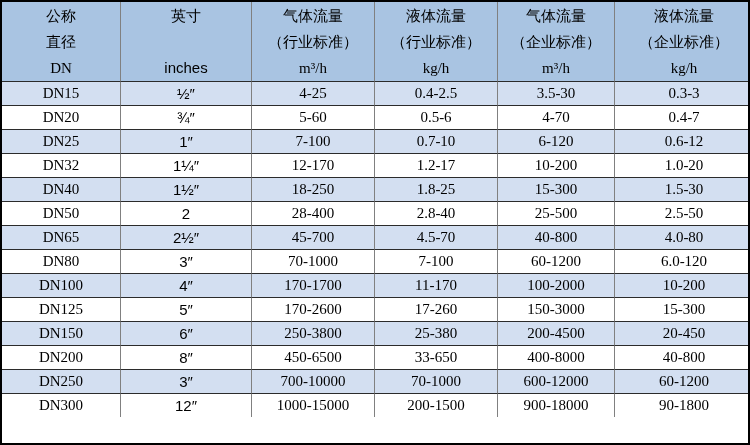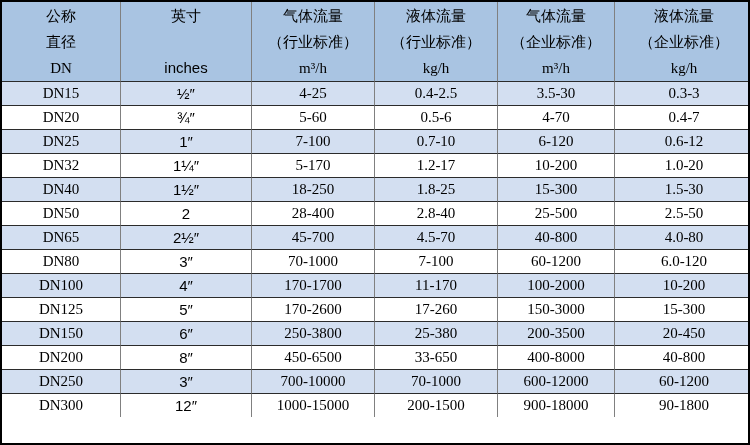--- a/index.html
+++ b/index.html
@@ -114,21 +114,21 @@
           <td>DN25</td>
           <td class="sans">1″</td>
           <td>7-100</td>
           <td>0.7-10</td>
           <td>6-120</td>
           <td>0.6-12</td>
         </tr>
         <tr>
           <td>DN32</td>
           <td class="sans">1¼″</td>
-          <td>5-170</td>
+          <td>12-170</td>
           <td>1.2-17</td>
           <td>10-200</td>
           <td>1.0-20</td>
         </tr>
         <tr>
           <td>DN40</td>
           <td class="sans">1½″</td>
           <td>18-250</td>
           <td>1.8-25</td>
           <td>15-300</td>
@@ -172,21 +172,21 @@
           <td>170-2600</td>
           <td>17-260</td>
           <td>150-3000</td>
           <td>15-300</td>
         </tr>
         <tr>
           <td>DN150</td>
           <td class="sans">6″</td>
           <td>250-3800</td>
           <td>25-380</td>
-          <td>200-3500</td>
+          <td>200-4500</td>
           <td>20-450</td>
         </tr>
         <tr>
           <td>DN200</td>
           <td class="sans">8″</td>
           <td>450-6500</td>
           <td>33-650</td>
           <td>400-8000</td>
           <td>40-800</td>
         </tr>

